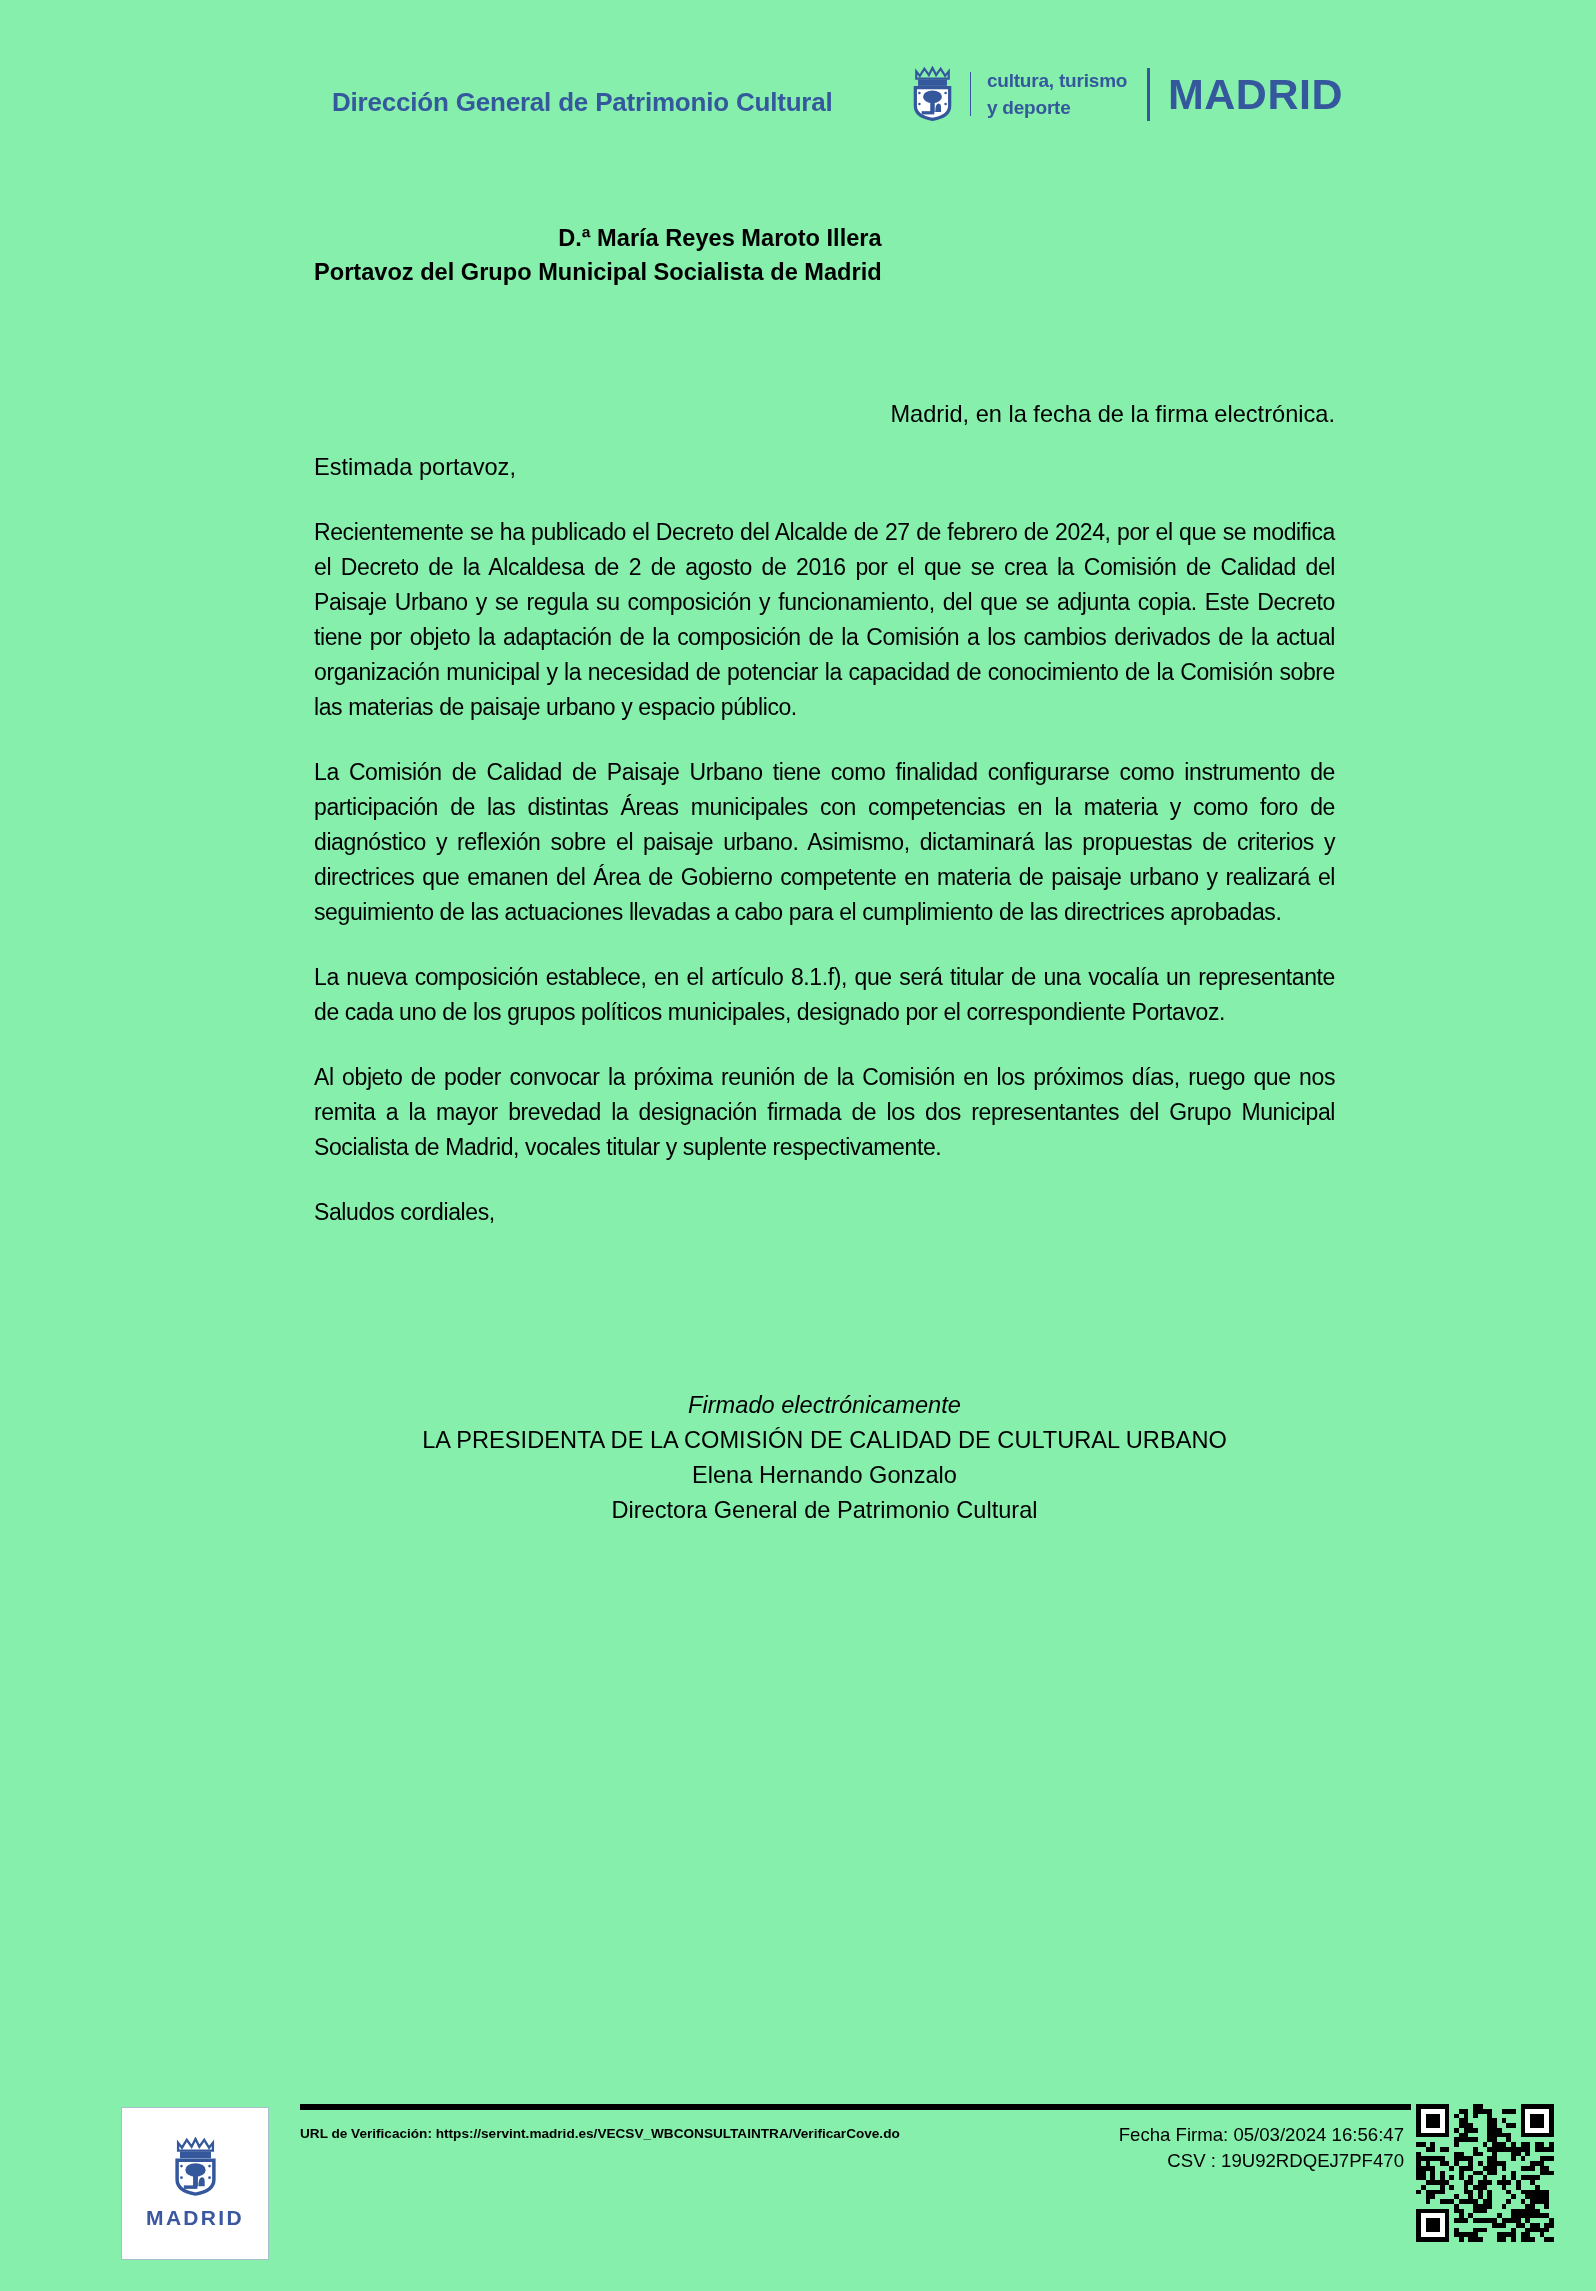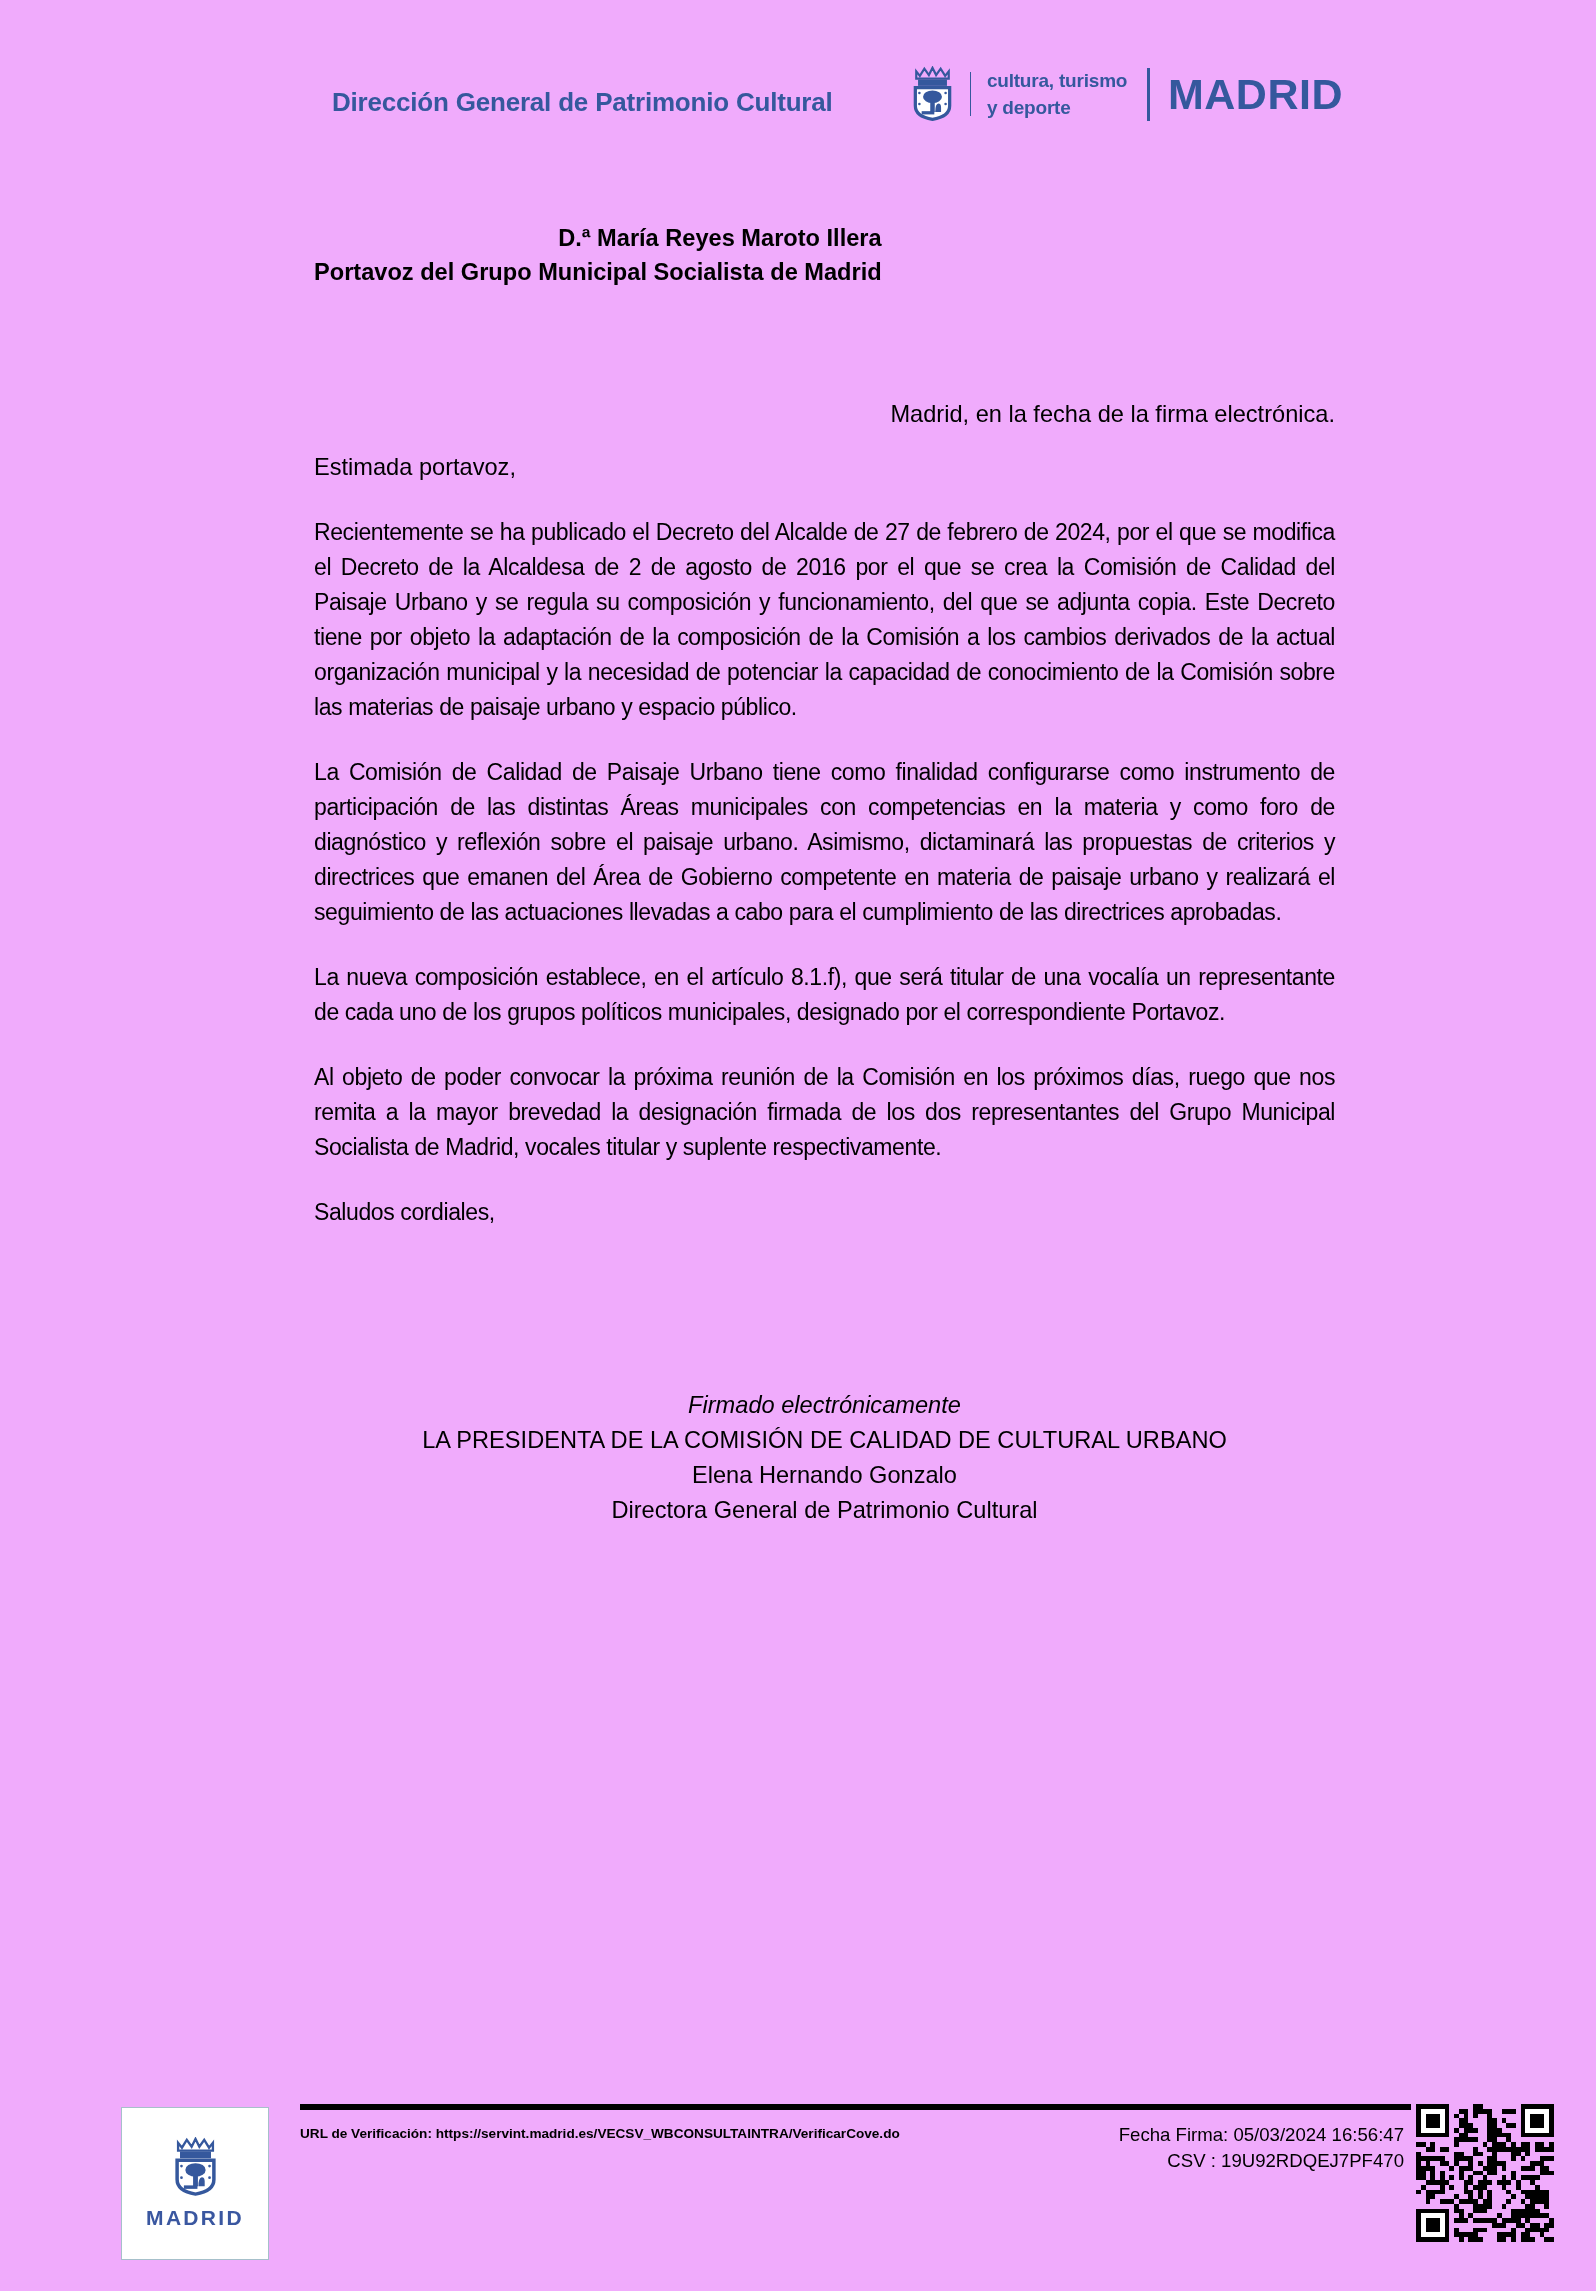--- a/index.html
+++ b/index.html
@@ -1,19 +1,19 @@
 <!DOCTYPE html>
 <html lang="es" style="font-size:14.5px"><head>
 <meta charset="utf-8">
 <style>
   html,body{margin:0;padding:0;background:#ffffff;}
   .page{
     position:relative;
     width:1596px;height:2291px;
-    background:#f0abfc;
+    background:#86efac;
     font-family:"Liberation Sans",sans-serif;
     color:#0d0d0d;
     overflow:hidden;
   }
   
   .dept-title{
     position:absolute;left:332px;top:87px;
     font-size:26px;font-weight:700;color:#35589d;
     letter-spacing:-0.2px;
   }

